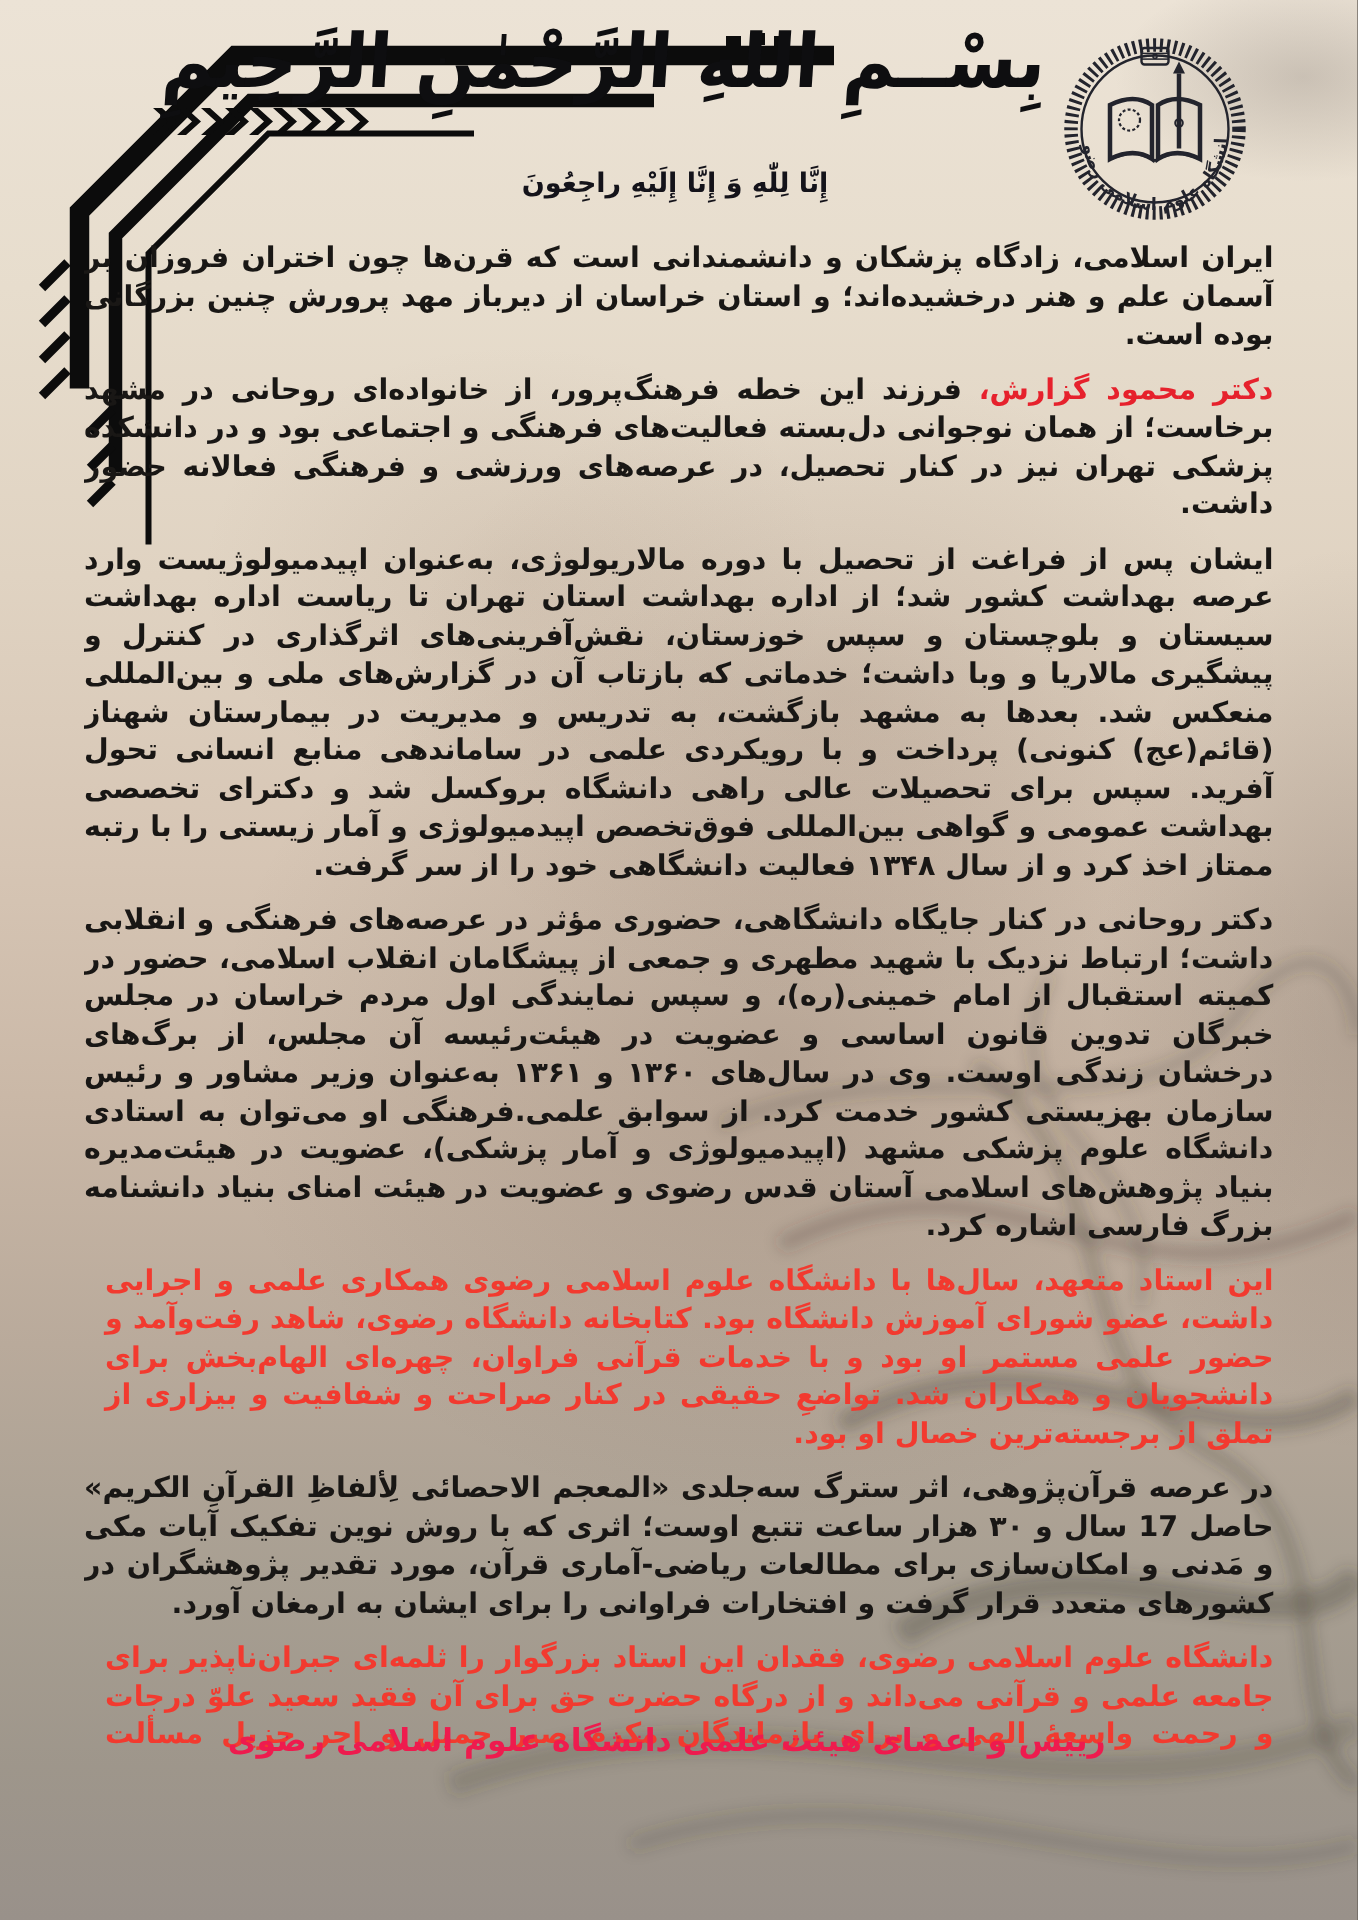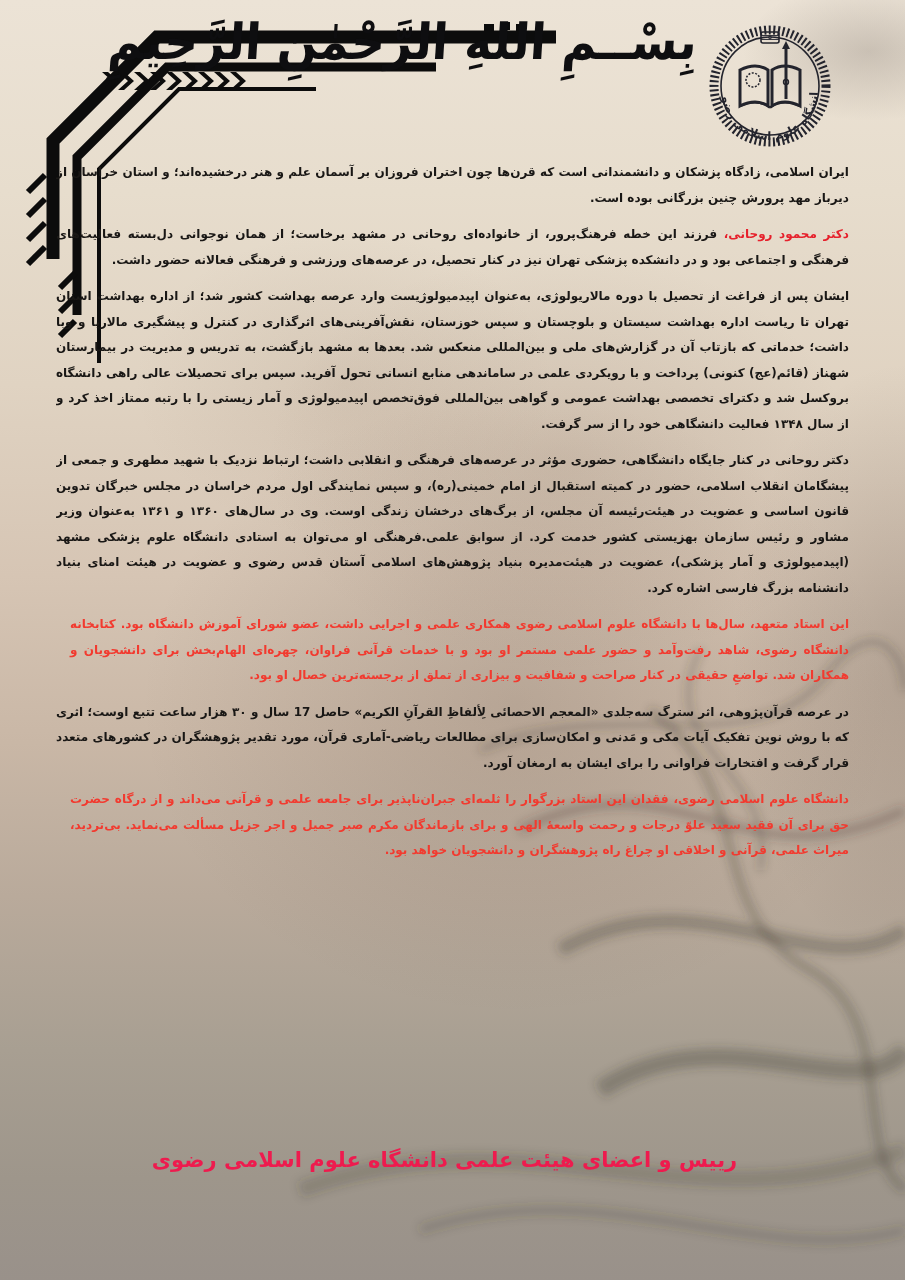--- a/index.html
+++ b/index.html
@@ -36,21 +36,21 @@
   .verse{
     position:absolute;top:112px;right:300px;width:310px;z-index:2;
     text-align:center;font-size:18px;font-weight:bold;color:#14131a;
   }
   .content{
     position:absolute;top:160px;right:56px;left:56px;bottom:112px;
     z-index:3;overflow:hidden;
   }
   .content p{
     margin:0 0 11px 0;
-    font-size:12px;line-height:25.5px;font-weight:bold;
+    font-size:19px;line-height:25.5px;font-weight:bold;
     color:var(--ink);
     text-align:justify;text-align-last:right;
   }
   .content p.red-para{color:var(--body-red);margin-left:14px;}
   .lead{color:var(--heading-red);}
   .lead::after{content:" ";}
   .signature{
     position:absolute;top:1148px;left:0;right:16px;z-index:3;
     text-align:center;font-size:21px;font-weight:bold;
     color:var(--signature-red);
@@ -135,24 +135,25 @@
       <path d="M560 320 C700 240 820 360 905 300" stroke-width="14" opacity=".30"></path>
       <path d="M600 460 C720 380 860 480 905 420" stroke-width="18" opacity=".30"></path>
       <path d="M300 560 C520 480 700 600 905 520" stroke-width="16" opacity=".20"></path>
       <path d="M650 80 C760 160 700 280 810 340 C900 390 850 520 905 560" stroke-width="8" opacity=".30"></path>
       <path d="M700 20 C650 120 780 140 760 240" stroke-width="5" opacity=".30"></path>
       <path d="M420 600 C600 540 760 640 905 600" stroke-width="10" opacity=".18"></path>
     </g>
   </svg>
 
   <div class="bismillah">بِسْــمِ اللهِ الرَّحْمٰنِ الرَّحِیمِ</div>
+  <div class="verse">إِنَّا لِلّٰهِ وَ إِنَّا إِلَیْهِ راجِعُونَ</div>
 
   <main class="content">
       <p>ایران اسلامی، زادگاه پزشکان و دانشمندانی است که قرن‌ها چون اختران فروزان بر آسمان علم و هنر درخشیده‌اند؛ و استان خراسان از دیرباز مهد پرورش چنین بزرگانی بوده است.</p>
-      <p><span class="lead">دکتر محمود روحانی،</span>فرزند این خطه فرهنگ‌پرور، از خانواده‌ای روحانی در مشهد برخاست؛ از همان نوجوانی دل‌بسته فعالیت‌های فرهنگی و اجتماعی بود و در دانشکده پزشکی تهران نیز در کنار تحصیل، در عرصه‌های ورزشی و فرهنگی فعالانه حضور داشت.</p>
+      <p><span class="lead">دکتر محمود گزارش،</span>فرزند این خطه فرهنگ‌پرور، از خانواده‌ای روحانی در مشهد برخاست؛ از همان نوجوانی دل‌بسته فعالیت‌های فرهنگی و اجتماعی بود و در دانشکده پزشکی تهران نیز در کنار تحصیل، در عرصه‌های ورزشی و فرهنگی فعالانه حضور داشت.</p>
       <p>ایشان پس از فراغت از تحصیل با دوره مالاریولوژی، به‌عنوان اپیدمیولوژیست وارد عرصه بهداشت کشور شد؛ از اداره بهداشت استان تهران تا ریاست اداره بهداشت سیستان و بلوچستان و سپس خوزستان، نقش‌آفرینی‌های اثرگذاری در کنترل و پیشگیری مالاریا و وبا داشت؛ خدماتی که بازتاب آن در گزارش‌های ملی و بین‌المللی منعکس شد. بعدها به مشهد بازگشت، به تدریس و مدیریت در بیمارستان شهناز (قائم(عج) کنونی) پرداخت و با رویکردی علمی در ساماندهی منابع انسانی تحول آفرید. سپس برای تحصیلات عالی راهی دانشگاه بروکسل شد و دکترای تخصصی بهداشت عمومی و گواهی بین‌المللی فوق‌تخصص اپیدمیولوژی و آمار زیستی را با رتبه ممتاز اخذ کرد و از سال ۱۳۴۸ فعالیت دانشگاهی خود را از سر گرفت.</p>
       <p>دکتر روحانی در کنار جایگاه دانشگاهی، حضوری مؤثر در عرصه‌های فرهنگی و انقلابی داشت؛ ارتباط نزدیک با شهید مطهری و جمعی از پیشگامان انقلاب اسلامی، حضور در کمیته استقبال از امام خمینی(ره)، و سپس نمایندگی اول مردم خراسان در مجلس خبرگان تدوین قانون اساسی و عضویت در هیئت‌رئیسه آن مجلس، از برگ‌های درخشان زندگی اوست. وی در سال‌های ۱۳۶۰ و ۱۳۶۱ به‌عنوان وزیر مشاور و رئیس سازمان بهزیستی کشور خدمت کرد. از سوابق علمی.فرهنگی او می‌توان به استادی دانشگاه علوم پزشکی مشهد (اپیدمیولوژی و آمار پزشکی)، عضویت در هیئت‌مدیره بنیاد پژوهش‌های اسلامی آستان قدس رضوی و عضویت در هیئت امنای بنیاد دانشنامه بزرگ فارسی اشاره کرد.</p>
       <p class="red-para">این استاد متعهد، سال‌ها با دانشگاه علوم اسلامی رضوی همکاری علمی و اجرایی داشت، عضو شورای آموزش دانشگاه بود. کتابخانه دانشگاه رضوی، شاهد رفت‌وآمد و حضور علمی مستمر او بود و با خدمات قرآنی فراوان، چهره‌ای الهام‌بخش برای دانشجویان و همکاران شد. تواضعِ حقیقی در کنار صراحت و شفافیت و بیزاری از تملق از برجسته‌ترین خصال او بود.</p>
       <p>در عرصه قرآن‌پژوهی، اثر سترگ سه‌جلدی «المعجم الاحصائی لِألفاظِ القرآنِ الکریم» حاصل 17 سال و ۳۰ هزار ساعت تتبع اوست؛ اثری که با روش نوین تفکیک آیات مکی و مَدنی و امکان‌سازی برای مطالعات ریاضی-آماری قرآن، مورد تقدیر پژوهشگران در کشورهای متعدد قرار گرفت و افتخارات فراوانی را برای ایشان به ارمغان آورد.</p>
       <p class="red-para">دانشگاه علوم اسلامی رضوی، فقدان این استاد بزرگوار را ثلمه‌ای جبران‌ناپذیر برای جامعه علمی و قرآنی می‌داند و از درگاه حضرت حق برای آن فقید سعید علوّ درجات و رحمت واسعهٔ الهی و برای بازماندگان مکرم صبر جمیل و اجر جزیل مسألت می‌نماید. بی‌تردید، میراث علمی، قرآنی و اخلاقی او چراغ راه پژوهشگران و دانشجویان خواهد بود.</p>
     </main>
 
   <div class="signature">رییس و اعضای هیئت علمی دانشگاه علوم اسلامی رضوی</div>
 
 </div>

